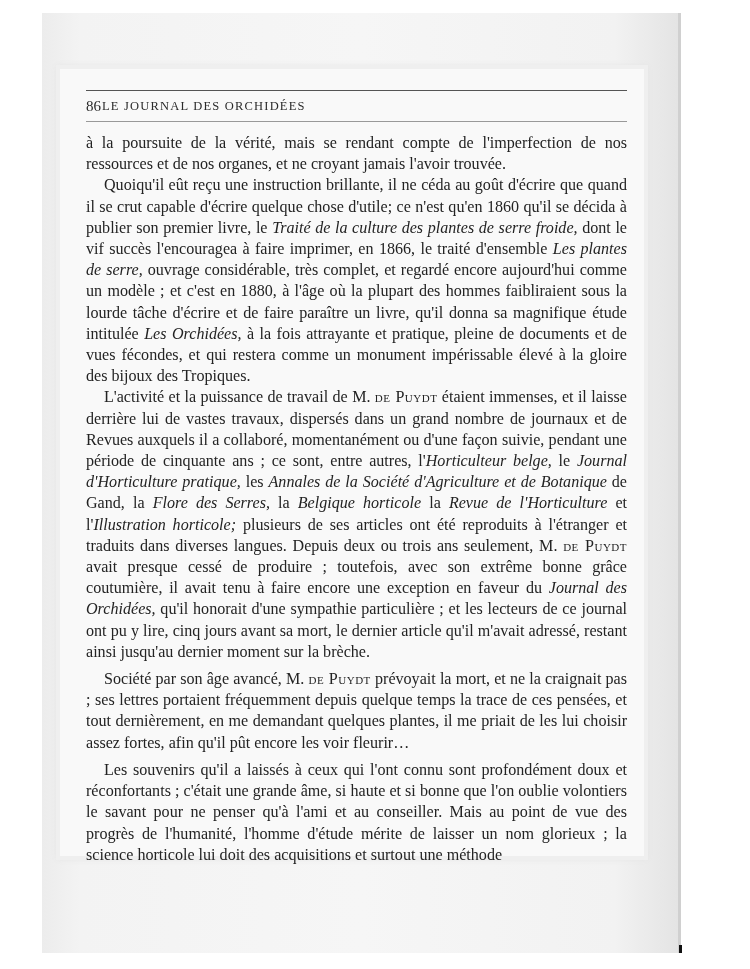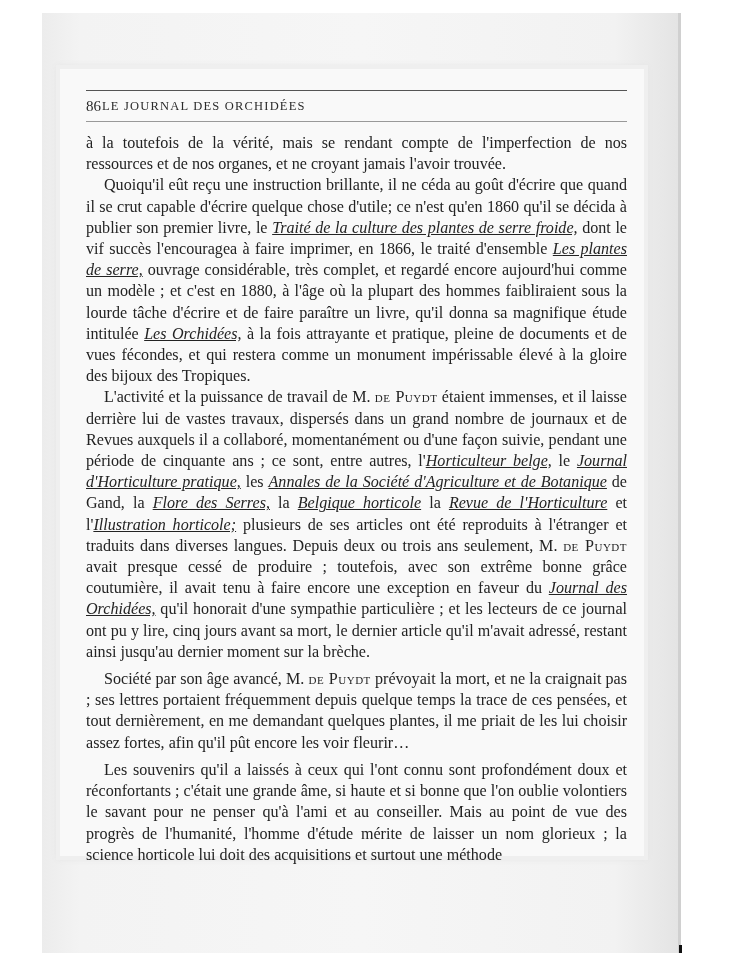--- a/index.html
+++ b/index.html
@@ -84,37 +84,36 @@
       margin: 0;
     }
     .body-text p.indent {
       text-indent: 18px;
     }
     .body-text p.gap {
       margin-top: 6px;
     }
     .body-text em {
       font-style: italic;
-      text-decoration: underline;
     }
     .sc {
       font-variant: small-caps;
       letter-spacing: 0.5px;
     }
   </style>
 </head>
 <body>
 
 <div class="scan-outer"></div>
 <div class="page-panel"></div>
 
 <div class="running-head">
   <span class="page-number">86</span>
   <span class="journal-title">Le Journal des Orchidées</span>
 </div>
 
 <div class="body-text">
-  <p><span>à la toutefois de la vérité, mais se rendant compte de l'imperfection de nos ressources et de nos organes, et ne croyant jamais l'avoir trouvée.</span></p>
+  <p><span>à la poursuite de la vérité, mais se rendant compte de l'imperfection de nos ressources et de nos organes, et ne croyant jamais l'avoir trouvée.</span></p>
   <p class="indent"><span>Quoiqu'il eût reçu une instruction brillante, il ne céda au goût d'écrire que quand il se crut capable d'écrire quelque chose d'utile; ce n'est qu'en 1860 qu'il se décida à publier son premier livre, le </span><em>Traité de la culture des plantes de serre froide,</em><span> dont le vif succès l'encouragea à faire imprimer, en 1866, le traité d'ensemble </span><em>Les plantes de serre,</em><span> ouvrage considérable, très complet, et regardé encore aujourd'hui comme un modèle ; et c'est en 1880, à l'âge où la plupart des hommes faibliraient sous la lourde tâche d'écrire et de faire paraître un livre, qu'il donna sa magnifique étude intitulée </span><em>Les Orchidées,</em><span> à la fois attrayante et pratique, pleine de documents et de vues fécondes, et qui restera comme un monument impérissable élevé à la gloire des bijoux des Tropiques.</span></p>
   <p class="indent"><span>L'activité et la puissance de travail de M. </span><span class="sc">de Puydt</span><span> étaient immenses, et il laisse derrière lui de vastes travaux, dispersés dans un grand nombre de journaux et de Revues auxquels il a collaboré, momentanément ou d'une façon suivie, pendant une période de cinquante ans ; ce sont, entre autres, l'</span><em>Horticulteur belge,</em><span> le </span><em>Journal d'Horticulture pratique,</em><span> les </span><em>Annales de la Société d'Agriculture et de Botanique</em><span> de Gand, la </span><em>Flore des Serres,</em><span> la </span><em>Belgique horticole</em><span> la </span><em>Revue de l'Horticulture</em><span> et l'</span><em>Illustration horticole;</em><span> plusieurs de ses articles ont été reproduits à l'étranger et traduits dans diverses langues. Depuis deux ou trois ans seulement, M. </span><span class="sc">de Puydt</span><span> avait presque cessé de produire ; toutefois, avec son extrême bonne grâce coutumière, il avait tenu à faire encore une exception en faveur du </span><em>Journal des Orchidées,</em><span> qu'il honorait d'une sympathie particulière ; et les lecteurs de ce journal ont pu y lire, cinq jours avant sa mort, le dernier article qu'il m'avait adressé, restant ainsi jusqu'au dernier moment sur la brèche.</span></p>
   <p class="indent gap"><span>Société par son âge avancé, M. </span><span class="sc">de Puydt</span><span> prévoyait la mort, et ne la craignait pas ; ses lettres portaient fréquemment depuis quelque temps la trace de ces pensées, et tout dernièrement, en me demandant quelques plantes, il me priait de les lui choisir assez fortes, afin qu'il pût encore les voir fleurir…</span></p>
   <p class="indent gap"><span>Les souvenirs qu'il a laissés à ceux qui l'ont connu sont profondément doux et réconfortants ; c'était une grande âme, si haute et si bonne que l'on oublie volontiers le savant pour ne penser qu'à l'ami et au conseiller. Mais au point de vue des progrès de l'humanité, l'homme d'étude mérite de laisser un nom glorieux ; la science horticole lui doit des acquisitions et surtout une méthode</span></p>
 </div>
 
 </body></html>

